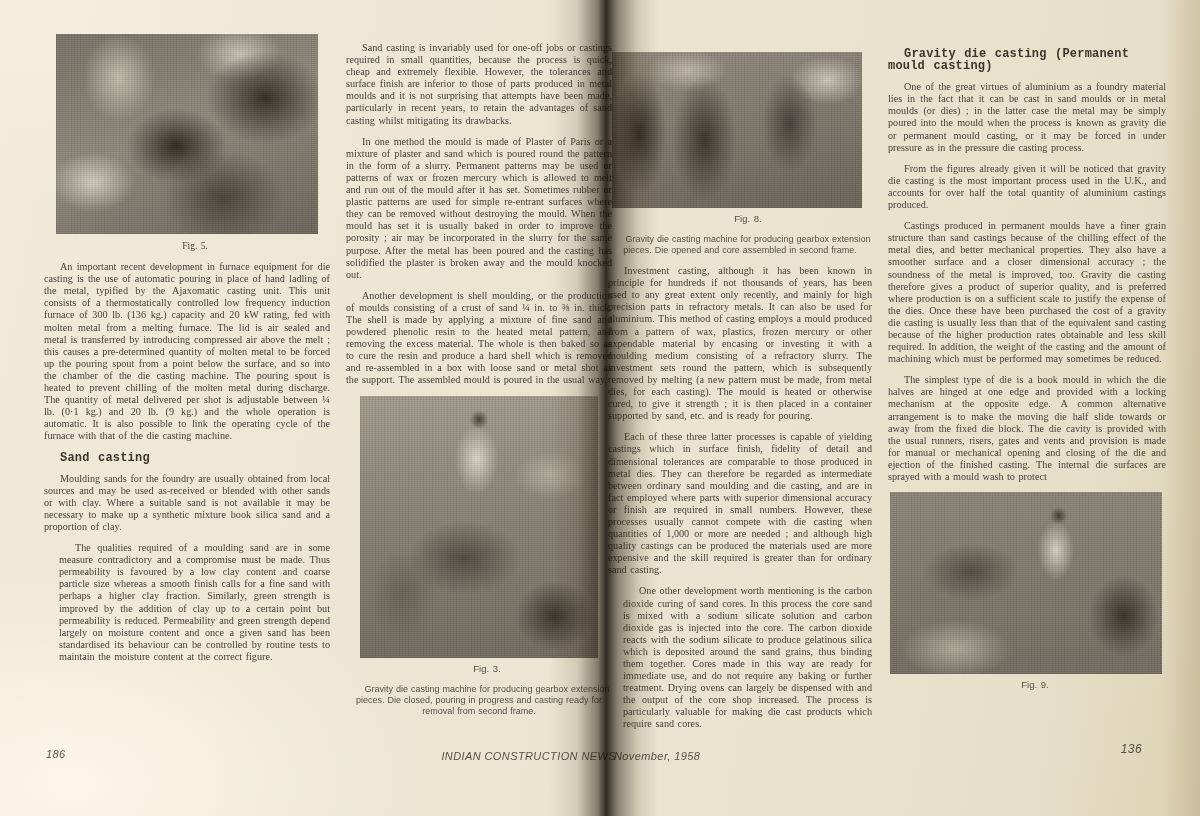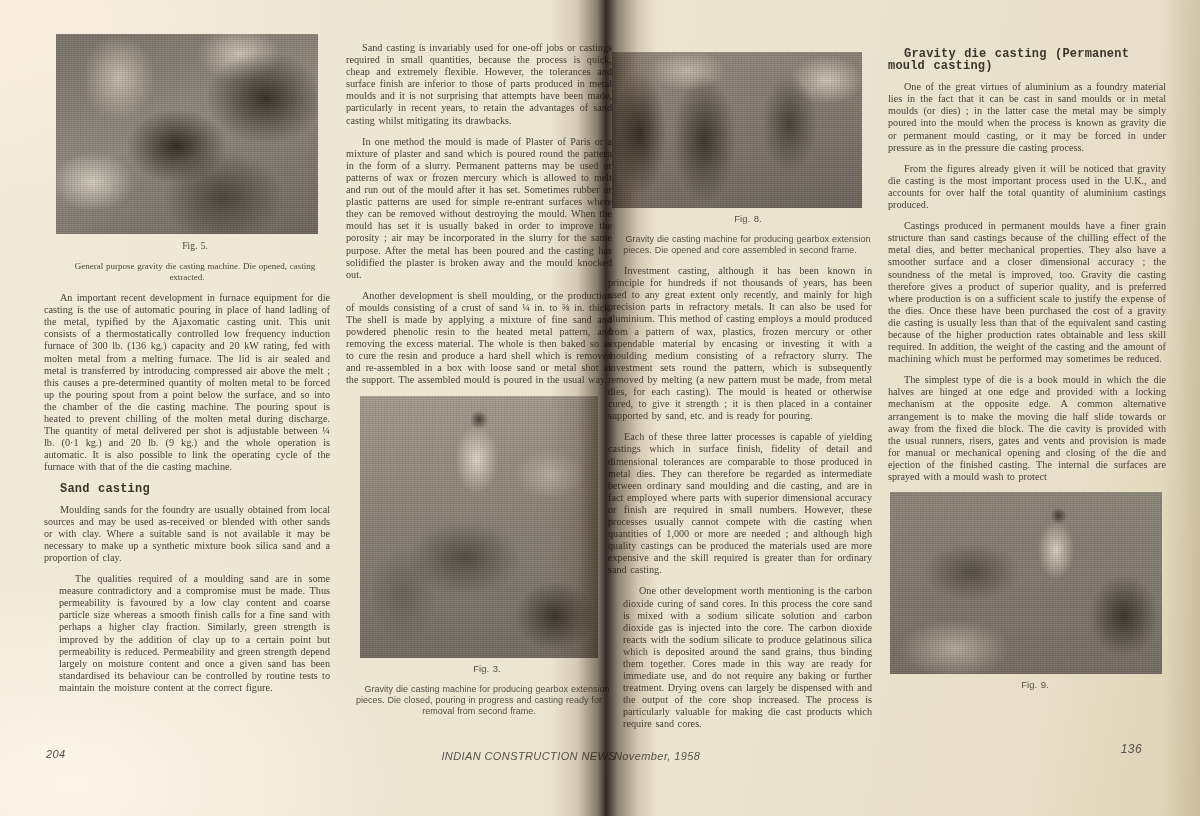--- a/index.html
+++ b/index.html
@@ -92,21 +92,20 @@
   #footer-page-right{left:1086px;top:742px;width:56px;text-align:right;font-size:12px;}
 </style>
 </head>
 <body>
 
 <div class="spread">
 
   <div class="col" id="lp-col1">
     <div class="photo" id="photo-fig6"></div>
     <p class="fig-label">Fig. 5.</p>
-    <p class="fig-caption">General purpose gravity die casting machine.  Die opened, casting extracted.</p>
     <p>An important recent development in furnace equipment for die casting is the use of automatic pouring in place of hand ladling of the metal, typified by the Ajaxomatic casting unit.  This unit consists of a thermostatically controlled low frequency induction furnace of 300 lb. (136 kg.) capacity and 20 kW rating, fed with molten metal from a melting furnace.  The lid is air sealed and metal is transferred by introducing compressed air above the melt ; this causes a pre-determined quantity of molten metal to be forced up the pouring spout from a point below the surface, and so into the chamber of the die casting machine.  The pouring spout is heated to prevent chilling of the molten metal during discharge.  The quantity of metal delivered per shot is adjustable between ¼ lb. (0·1 kg.) and 20 lb. (9 kg.) and the whole operation is automatic.  It is also possible to link the operating cycle of the furnace with that of the die casting machine.</p>
     <p class="heading">Sand casting</p>
     <p>Moulding sands for the foundry are usually obtained from local sources and may be used as-received or blended with other sands or with clay.  Where a suitable sand is not available it may be necessary to make up a synthetic mixture book silica sand and a proportion of clay.</p>
     <p class="no-bottom">The qualities required of a moulding sand are in some measure contradictory and a compromise must be made.  Thus permeability is favoured by a low clay content and coarse particle size whereas a smooth finish calls for a fine sand with perhaps a higher clay fraction.  Similarly, green strength is improved by the addition of clay up to a certain point but permeability is reduced.  Permeability and green strength depend largely on moisture content and once a given sand has been standardised its behaviour can be controlled by routine tests to maintain the moisture content at the correct figure.</p>
   </div>
 
   <div class="col" id="lp-col2">
     <p>Sand casting is invariably used for one-off jobs or castings required in small quantities, because the process is quick, cheap and extremely flexible.  However, the tolerances and surface finish are inferior to those of parts produced in metal moulds and it is not surprising that attempts have been made, particularly in recent years, to retain the advantages of sand casting whilst mitigating its drawbacks.</p>
     <p>In one method the mould is made of Plaster of Paris or a mixture of plaster and sand which is poured round the pattern in the form of a slurry.  Permanent patterns may be used or patterns of wax or frozen mercury which is allowed to melt and run out of the mould after it has set.  Sometimes rubber or plastic patterns are used for simple re-entrant surfaces where they can be removed without destroying the mould.  When the mould has set it is usually baked in order to improve the porosity ; air may be incorporated in the slurry for the same purpose.  After the metal has been poured and the casting has solidified the plaster is broken away and the mould knocked out.</p>
     <p>Another development is shell moulding, or the production of moulds consisting of a crust of sand ¼ in. to ⅜ in. thick.  The shell is made by applying a mixture of fine sand and powdered phenolic resin to the heated metal pattern, and removing the excess material.  The whole is then baked so as to cure the resin and produce a hard shell which is removed and re-assembled in a box with loose sand or metal shot as the support.  The assembled mould is poured in the usual way.</p>
@@ -127,21 +126,21 @@
   <div class="col" id="rp-col2">
     <p class="heading">Gravity die casting (Permanent mould casting)</p>
     <p>One of the great virtues of aluminium as a foundry material lies in the fact that it can be cast in sand moulds or in metal moulds (or dies) ; in the latter case the metal may be simply poured into the mould when the process is known as gravity die or permanent mould casting, or it may be forced in under pressure as in the pressure die casting process.</p>
     <p>From the figures already given it will be noticed that gravity die casting is the most important process used in the U.K., and accounts for over half the total quantity of aluminium castings produced.</p>
     <p>Castings produced in permanent moulds have a finer grain structure than sand castings because of the chilling effect of the metal dies, and better mechanical properties.  They also have a smoother surface and a closer dimensional accuracy ; the soundness of the metal is improved, too.  Gravity die casting therefore gives a product of superior quality, and is preferred where production is on a sufficient scale to justify the expense of the dies.  Once these have been purchased the cost of a gravity die casting is usually less than that of the equivalent sand casting because of the higher production rates obtainable and less skill required.  In addition, the weight of the casting and the amount of machining which must be performed may sometimes be reduced.</p>
     <p>The simplest type of die is a book mould in which the die halves are hinged at one edge and provided with a locking mechanism at the opposite edge.  A common alternative arrangement is to make the moving die half slide towards or away from the fixed die block.  The die cavity is provided with the usual runners, risers, gates and vents and provision is made for manual or mechanical opening and closing of the die and ejection of the finished casting.  The internal die surfaces are sprayed with a mould wash to protect</p>
     <div class="photo" id="photo-fig9"></div>
     <p class="fig-label sans-caption">Fig. 9.</p>
   </div>
 
-  <div class="footer" id="footer-page-left">204</div>
+  <div class="footer" id="footer-page-left">186</div>
   <div class="footer" id="footer-journal">INDIAN CONSTRUCTION NEWS</div>
   <div class="footer" id="footer-date">November, 1958</div>
   <div class="footer" id="footer-page-right">136</div>
 
   <div class="gutter-shadow"></div>
   <div class="edge-right-shadow"></div>
 
 </div>
 
 </body></html>

